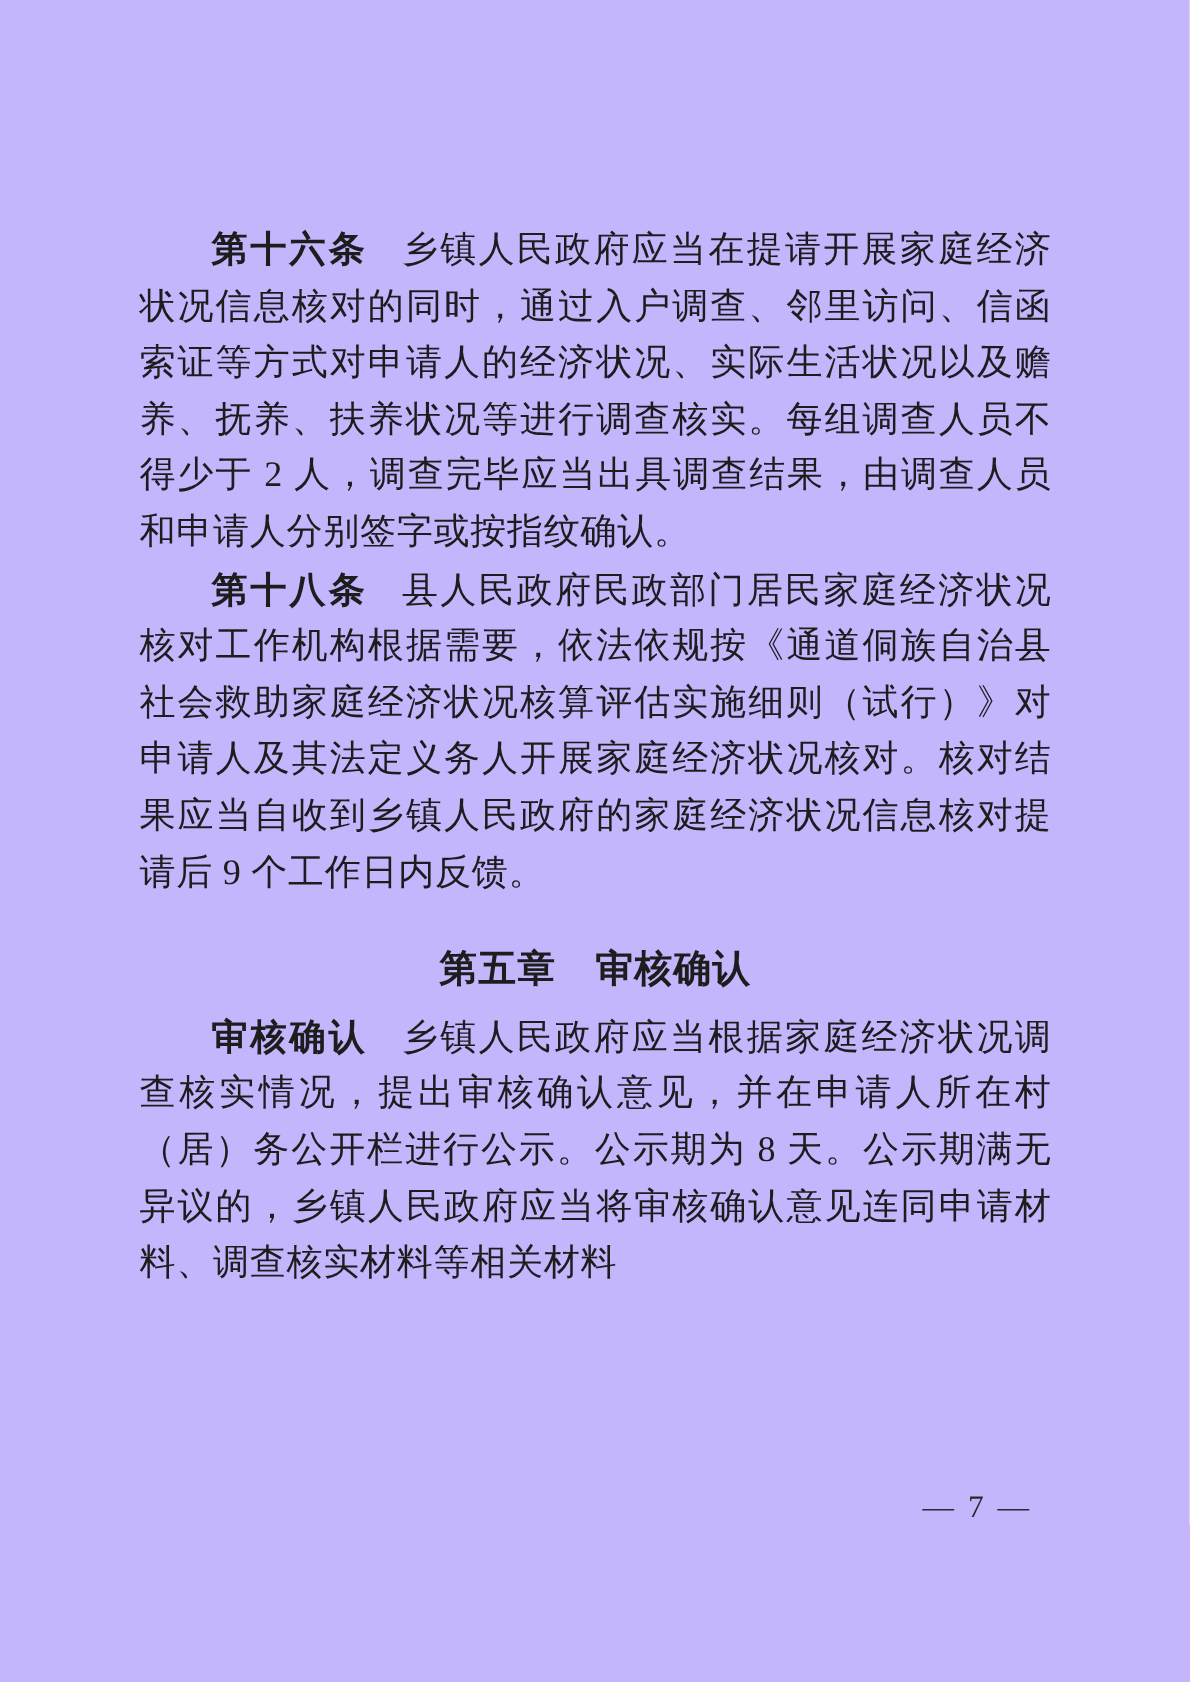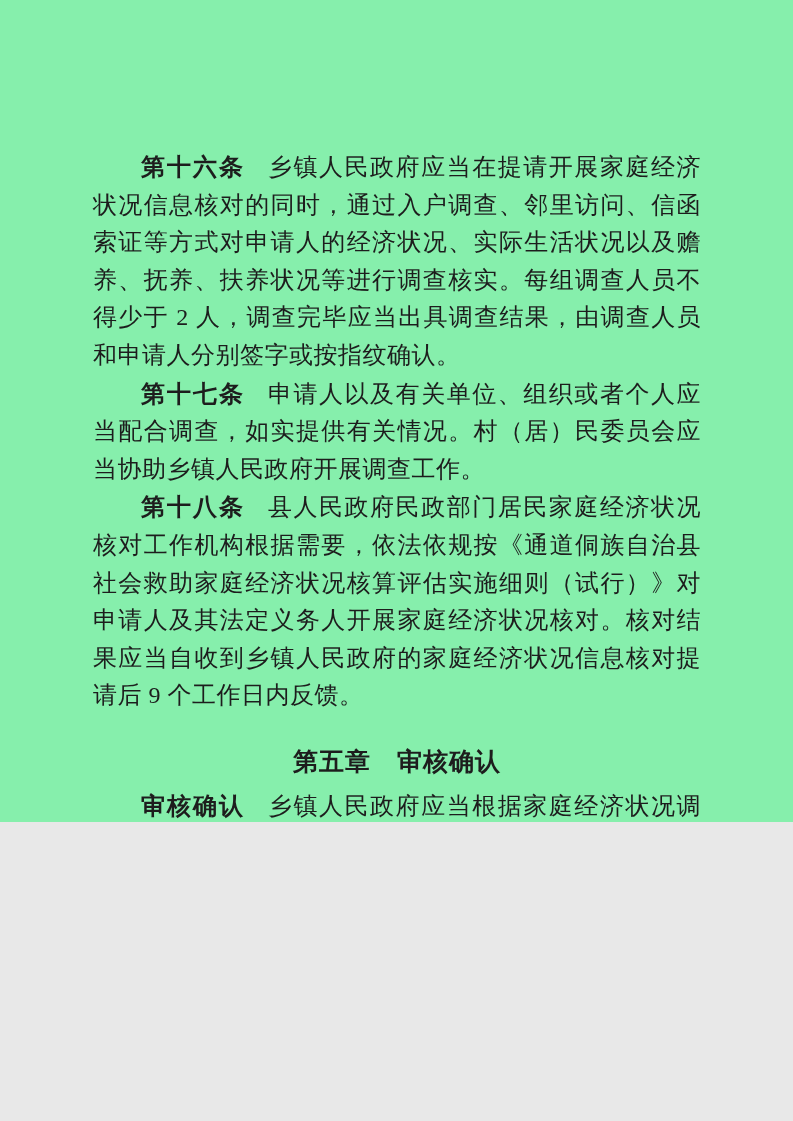--- a/index.html
+++ b/index.html
@@ -3,23 +3,23 @@
 <meta charset="utf-8">
 <style>
   html, body {
     margin: 0;
     padding: 0;
     background: #e8e8e8;
   }
   .page {
     position: relative;
     width: 793px;
-    height: 822px;
+    height: 1121px;
     margin: 0 auto;
-    background: #86efac;
+    background: #c4b5fd;
     overflow: hidden;
     font-family: "Liberation Serif", "DejaVu Serif", serif;
     color: #1d1d1d;
   }
   .content {
     position: absolute;
     top: 148px;
     left: 93px;
     width: 608px;
   }
@@ -33,21 +33,21 @@
     text-indent: 2em;
   }
   .article-label {
     font-family: "Liberation Sans", "DejaVu Sans", sans-serif;
     font-weight: 700;
     margin-right: 0.95em;
     letter-spacing: 1px;
   }
   .chapter-heading {
     margin: 28px 0 6px 0;
-    font-family: Liberation Serif, serif;
+    font-family: Liberation Mono, monospace;
     font-size: 25px;
     font-weight: 700;
     line-height: 37.6px;
     text-align: center;
     letter-spacing: 1px;
   }
   .page-number {
     position: absolute;
     top: 992px;
     left: 615px;
@@ -57,21 +57,20 @@
   }
 </style>
 </head>
 <body>
 
 <div class="page">
   <div class="content">
 
     <p class="para"><span class="article-label">第十六条</span><span>乡镇人民政府应当在提请开展家庭经济状况信息核对的同时，通过入户调查、邻里访问、信函索证等方式对申请人的经济状况、实际生活状况以及赡养、抚养、扶养状况等进行调查核实。每组调查人员不得少于 2 人，调查完毕应当出具调查结果，由调查人员和申请人分别签字或按指纹确认。</span></p>
 
-    <p class="para"><span class="article-label">第十七条</span><span>申请人以及有关单位、组织或者个人应当配合调查，如实提供有关情况。村（居）民委员会应当协助乡镇人民政府开展调查工作。</span></p>
 
     <p class="para"><span class="article-label">第十八条</span><span>县人民政府民政部门居民家庭经济状况核对工作机构根据需要，依法依规按《通道侗族自治县社会救助家庭经济状况核算评估实施细则（试行）》对申请人及其法定义务人开展家庭经济状况核对。核对结果应当自收到乡镇人民政府的家庭经济状况信息核对提请后 9 个工作日内反馈。</span></p>
 
 
     <h2 class="chapter-heading">第五章　审核确认</h2>
 
     <p class="para"><span class="article-label">审核确认</span><span>乡镇人民政府应当根据家庭经济状况调查核实情况，提出审核确认意见，并在申请人所在村（居）务公开栏进行公示。公示期为 8 天。公示期满无异议的，乡镇人民政府应当将审核确认意见连同申请材料、调查核实材料等相关材料</span></p>
 
   </div>
 

